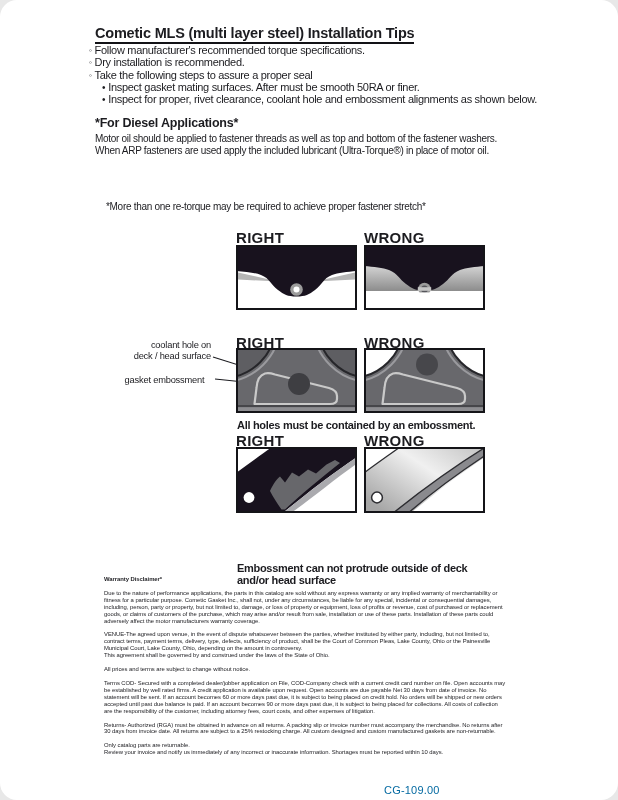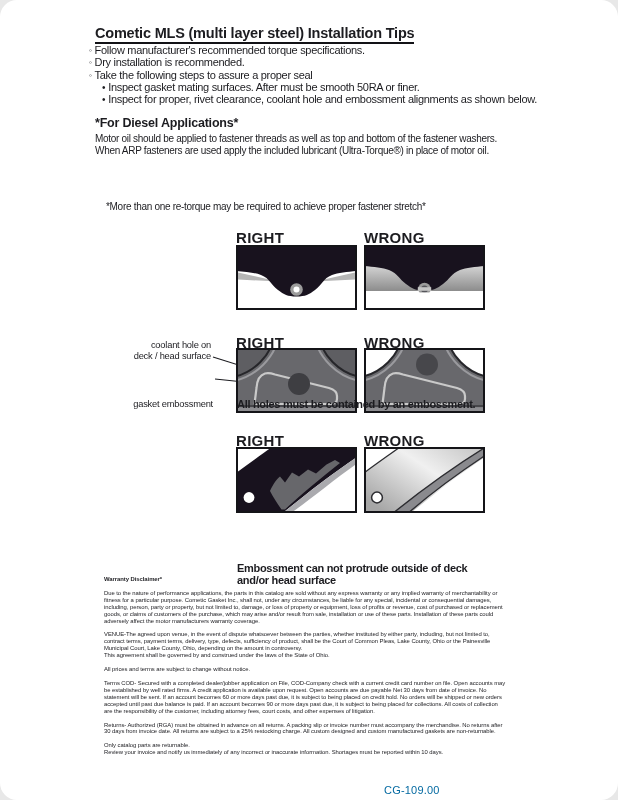--- a/index.html
+++ b/index.html
@@ -97,21 +97,21 @@
       <rect x="53.8" y="42.2" width="13.4" height="3.6" fill="#c6c6c6"></rect>
       <rect x="2" y="47.5" width="117" height="15.5" fill="#ffffff"></rect>
       <rect x="1" y="1" width="119" height="63" fill="none" stroke="#141418" stroke-width="2"></rect>
     </svg>
 
   </div>
 
   <div class="abs" style="left:0; top:332px; width:618px; height:100px;">
     <div class="abs diag-label" style="left:100px; top:8px; width:111px; text-align:right;">coolant hole on
 deck / head surface</div>
-    <div class="abs diag-label" style="left:100px; top:43px; width:113px; text-align:right;margin-top:24px;">gasket embossment</div>
+    <div class="abs diag-label" style="left:108px; top:43px; width:113px; text-align:center;">gasket embossment</div>
 
     <svg class="abs" style="left:0; top:0; pointer-events:none;" width="618" height="100" viewBox="0 0 618 100">
       <line x1="213" y1="25" x2="296" y2="51" stroke="#1c1c20" stroke-width="1.1"></line>
       <line x1="215" y1="47" x2="273" y2="53" stroke="#1c1c20" stroke-width="1.1"></line>
     </svg>
 
     <div class="abs rw-label" style="left:236px; top:2px;">RIGHT</div>
     <div class="abs rw-label" style="left:364px; top:2px;">WRONG</div>
 
     <svg class="abs" style="left:236px; top:16px;" width="121" height="65" viewBox="0 0 121 65">
@@ -133,21 +133,21 @@
       <circle cx="135" cy="-24" r="58" fill="none" stroke="#9a9a9e" stroke-width="2"></circle>
       <circle cx="-14" cy="-24" r="54" fill="#ffffff" stroke="#26262a" stroke-width="2"></circle>
       <circle cx="135" cy="-24" r="54" fill="#ffffff" stroke="#26262a" stroke-width="2"></circle>
       <rect x="2" y="57" width="117" height="2.2" fill="#46464a"></rect>
       <rect x="2" y="59.2" width="117" height="3.8" fill="#8d8d91"></rect>
       <path d="M18.5 56 L20.5 40 C21 32 24 27 29 25.5 C32.5 24.5 36 25.5 39 26.5 L93 40 C99 41.8 101 44.5 101 48 L101 51 C101 54.5 98.5 56 94 56 Z" fill="none" stroke="#c9c9c9" stroke-width="2.2" stroke-linejoin="round"></path>
       <circle cx="63" cy="16.5" r="11" fill="#47474b"></circle>
       <rect x="1" y="1" width="119" height="63" fill="none" stroke="#141418" stroke-width="2"></rect>
     </svg>
 
-    <div class="abs caption" style="left:237px; top:67px;">All holes must be contained by an embossment.</div>
+    <div class="abs caption" style="left:237px; top:88px;">All holes must be contained by an embossment.</div>
   </div>
 
   <div class="abs" style="left:0; top:430px; width:618px; height:115px;">
     <div class="abs rw-label" style="left:236px; top:2px;">RIGHT</div>
     <div class="abs rw-label" style="left:364px; top:2px;">WRONG</div>
 
     <svg class="abs" style="left:236px; top:17px;" width="121" height="66" viewBox="0 0 121 66">
       <rect width="121" height="66" fill="#ffffff"></rect>
       <path d="M0 26 C12 17 25 8 36 0 L121 0 L121 10 C96 27 70 47 48 65 L0 65 Z" fill="#18121e"></path>
       <path d="M48 65 C70 47 96 27 121 10 L121 16.5 C99 32 76 51 56.5 65 Z" fill="#aaaaae"></path>

